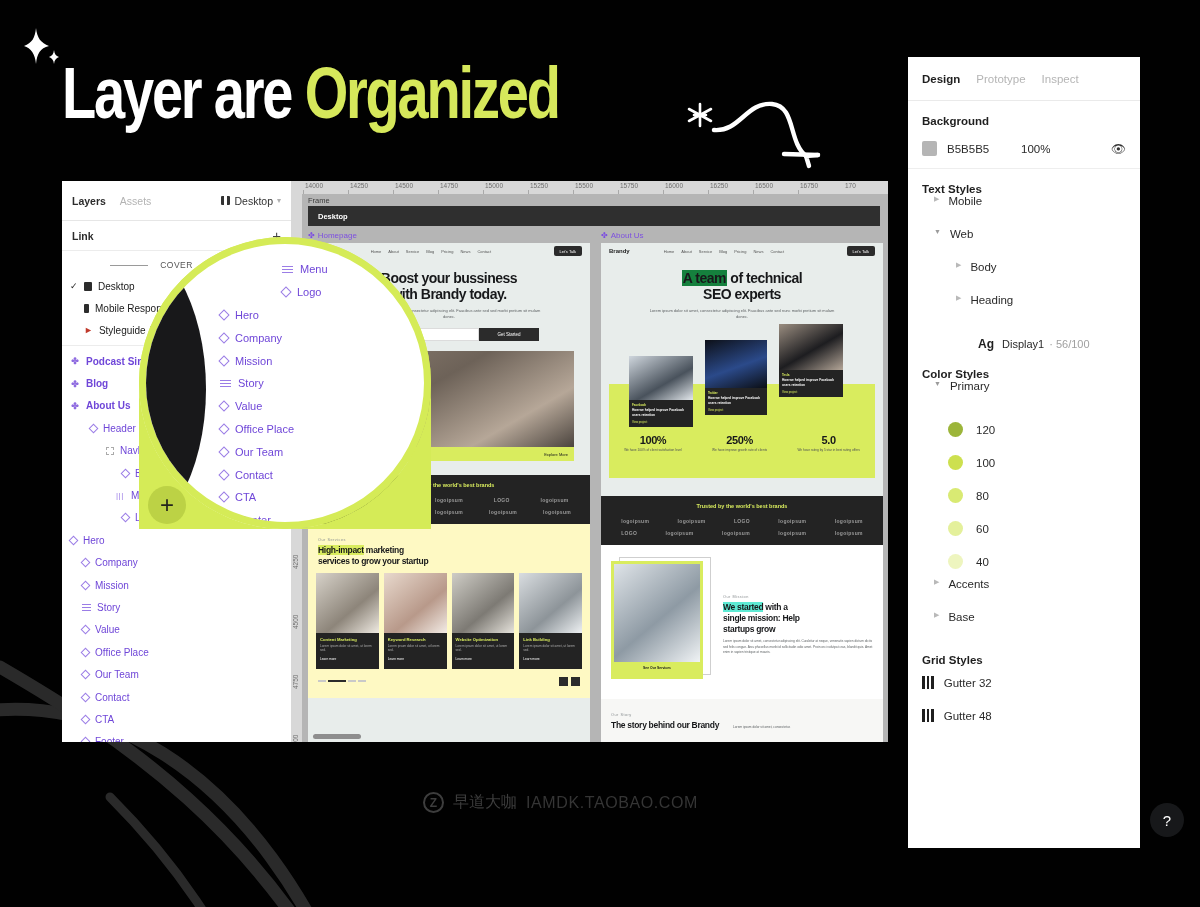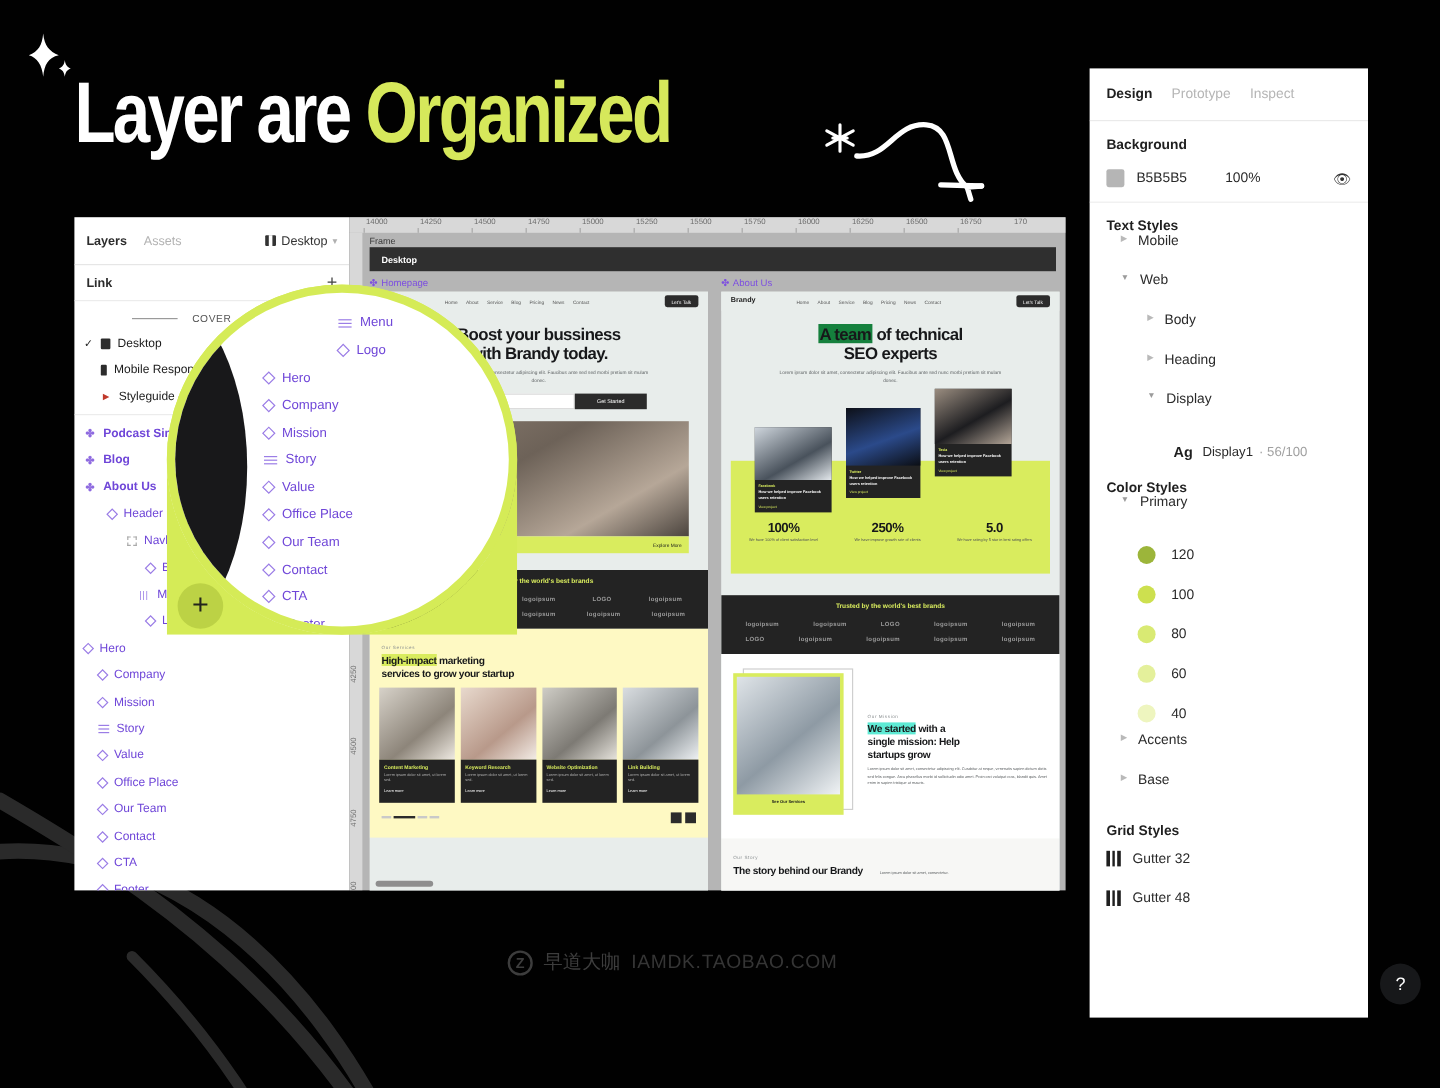--- a/index.html
+++ b/index.html
@@ -656,24 +656,20 @@
       <span>Web</span>
     </div>
     <div class="trow ind-2">
       <span class="tri">▶</span>
       <span>Body</span>
     </div>
     <div class="trow ind-2">
       <span class="tri">▶</span>
       <span>Heading</span>
     </div>
-    <div class="trow ind-2">
-      <span class="tri open">▼</span>
-      <span>Display</span>
-    </div>
     <div class="agrow">
       <span class="ag">Ag</span>
       <span class="nm">Display1</span>
       <span class="meta">· 56/100</span>
     </div>
   </div>
 
   <div class="sec nb" style="padding-top:8px;padding-bottom:0">
     <div class="sechead">Color Styles</div>
     <div class="trow ind-1">

